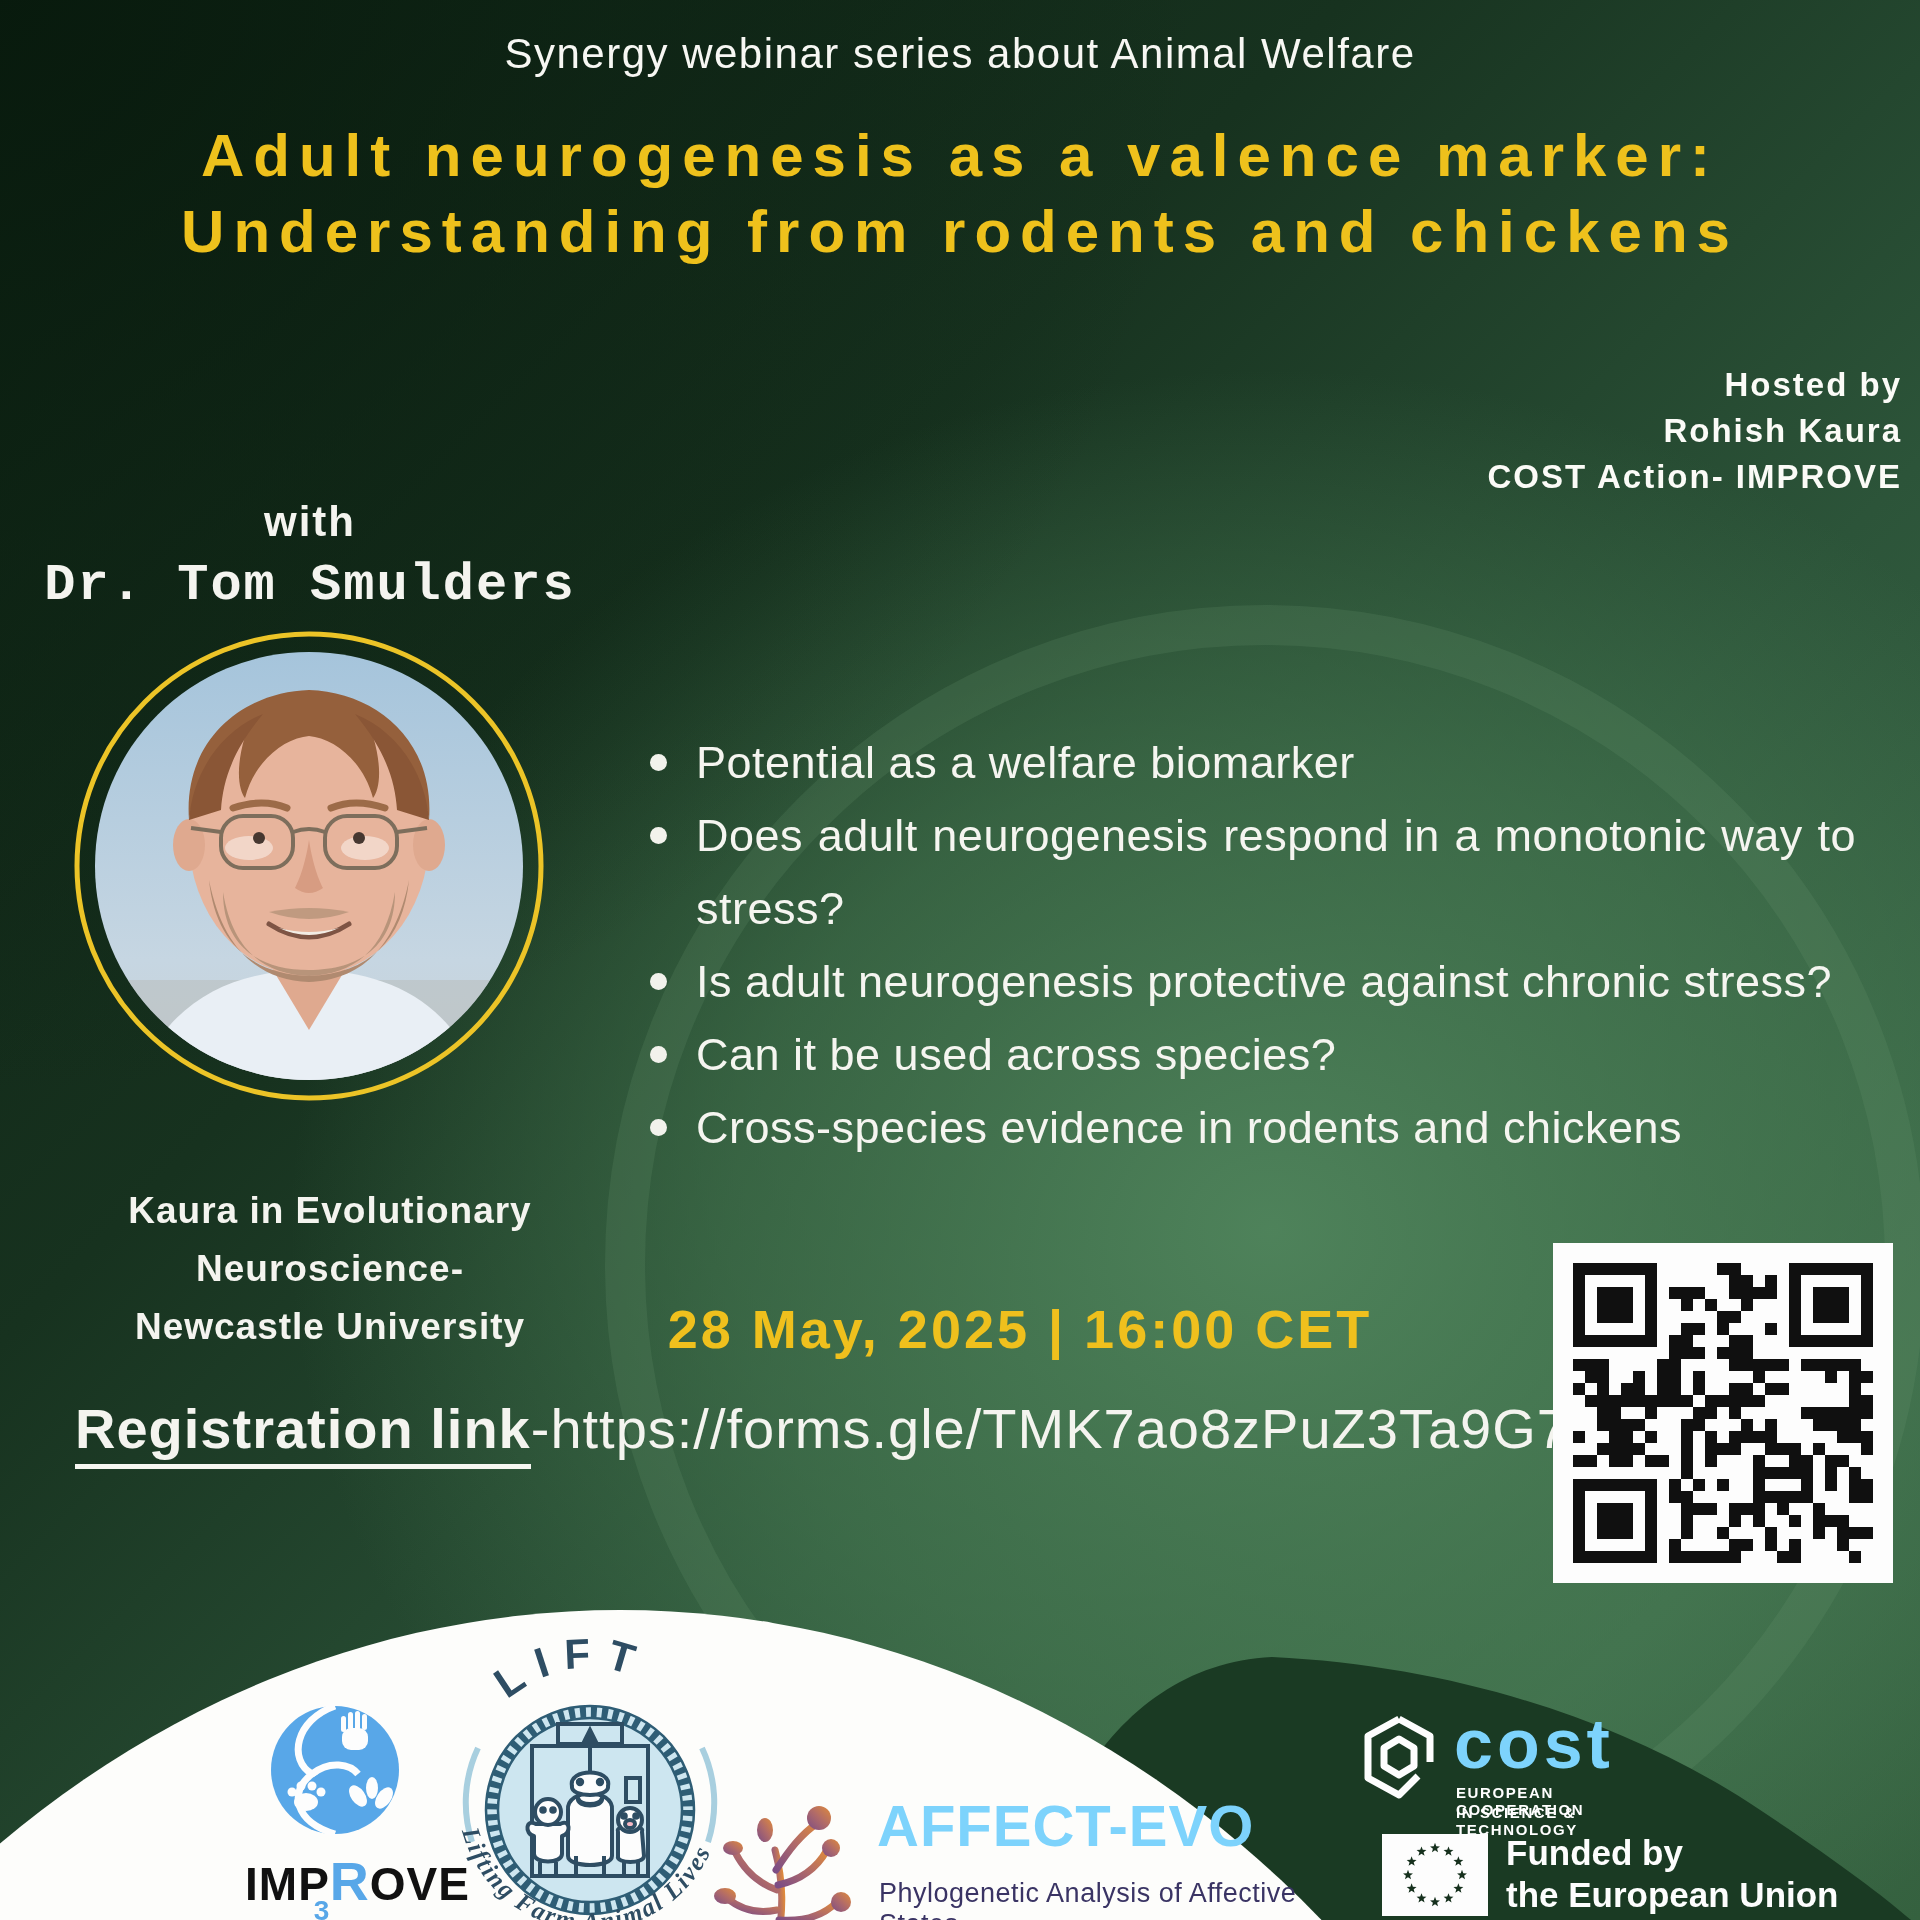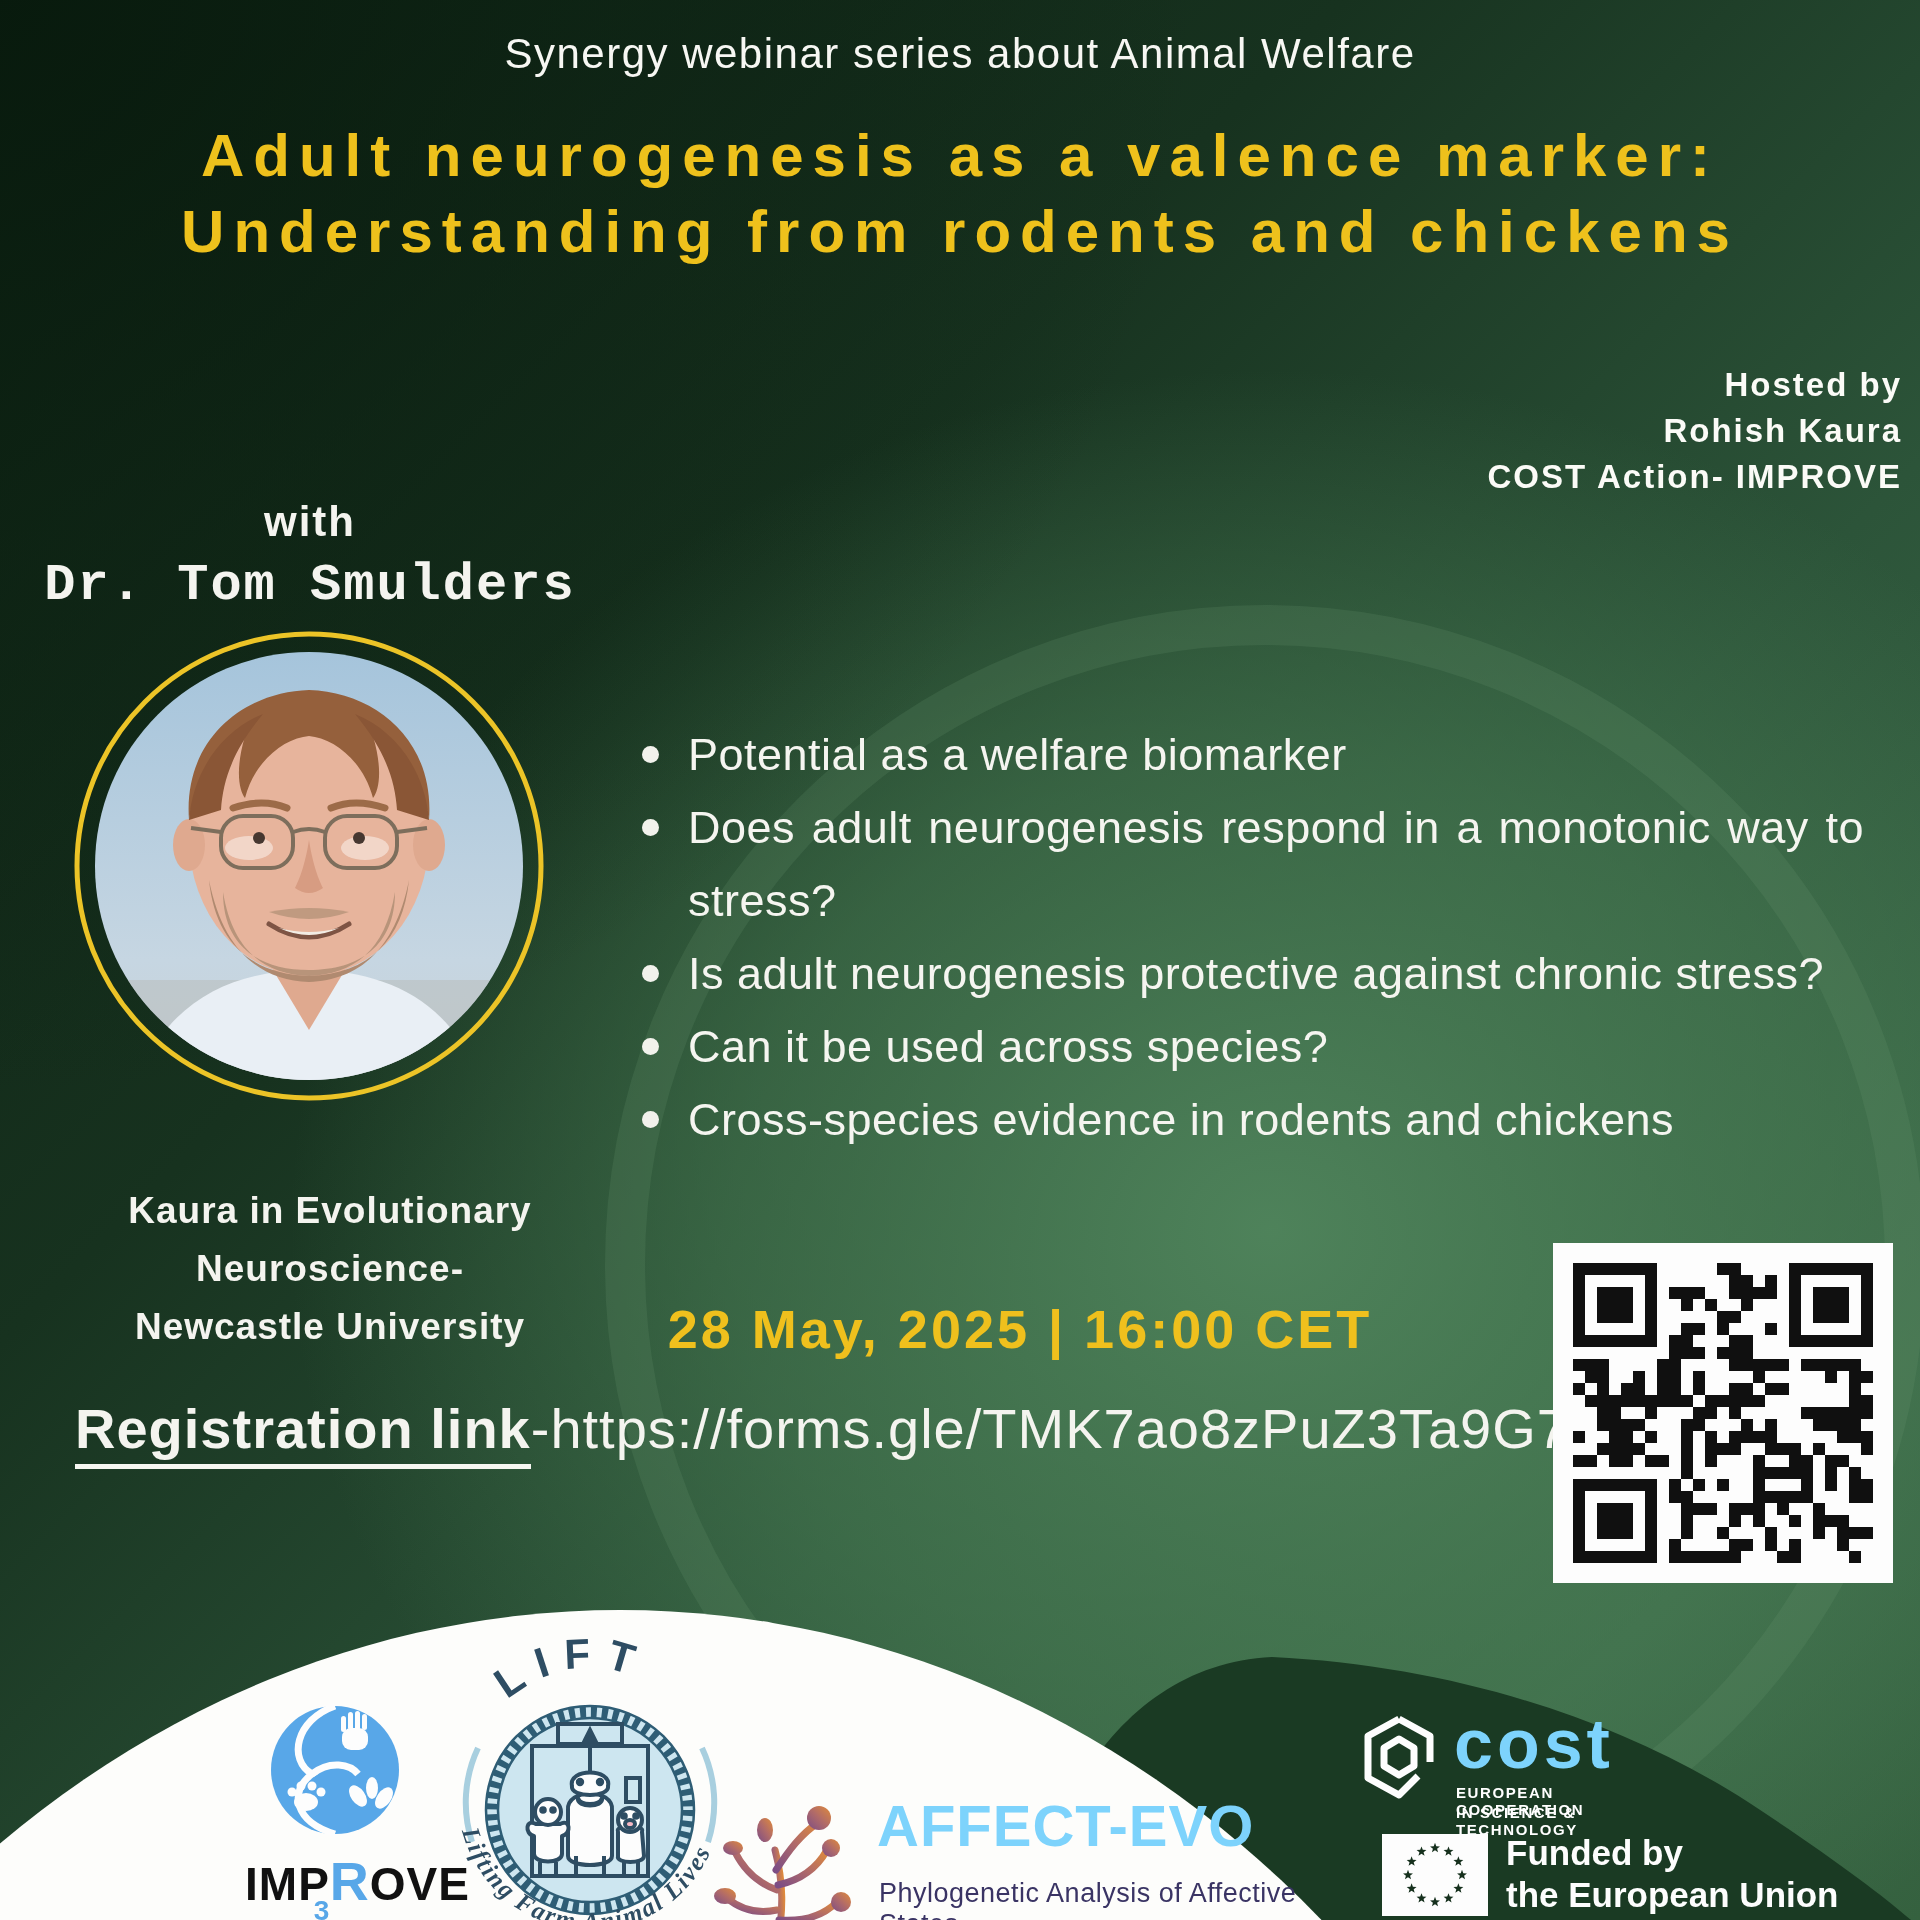--- a/index.html
+++ b/index.html
@@ -15,21 +15,21 @@
   .hosted{top:362px;right:18px;width:760px;text-align:right;font-weight:bold;
     font-size:33px;line-height:46px;letter-spacing:2px;color:#fbfbf7;z-index:3;}
   .with-label{top:498px;left:0;width:620px;text-align:center;font-size:42px;
     font-weight:bold;letter-spacing:2px;z-index:3;}
   .speaker-name{top:556px;left:0;width:620px;text-align:center;font-size:52px;
     font-weight:bold;letter-spacing:2px;z-index:3;font-family:Liberation Mono, monospace;}
   
   .portrait{top:630px;left:73px;width:472px;height:472px;z-index:3;}
   
   .bullets{top:718px;left:636px;width:1228px;z-index:3;}
-  .bullets ul{list-style:none;margin:0;padding:0;}
+  .bullets ul{list-style:none;margin:8px;padding:0;}
   .bullets li{position:relative;padding-left:52px;font-size:45px;line-height:73px;
     color:#f5f5f0;letter-spacing:0.5px;}
   .bullets li .dot{position:absolute;left:6px;top:28px;width:17px;height:17px;
     border-radius:50%;background:#f2f2ec;}
   .bullets li .btxt{display:block;text-align:justify;}
   
   .role{top:1182px;left:0;width:660px;text-align:center;font-weight:bold;
     font-size:37px;line-height:58px;letter-spacing:1px;z-index:3;}
   .datetime{top:1298px;left:420px;width:1200px;text-align:center;color:#efc01d;
     font-weight:bold;font-size:54px;letter-spacing:3px;z-index:3;}

